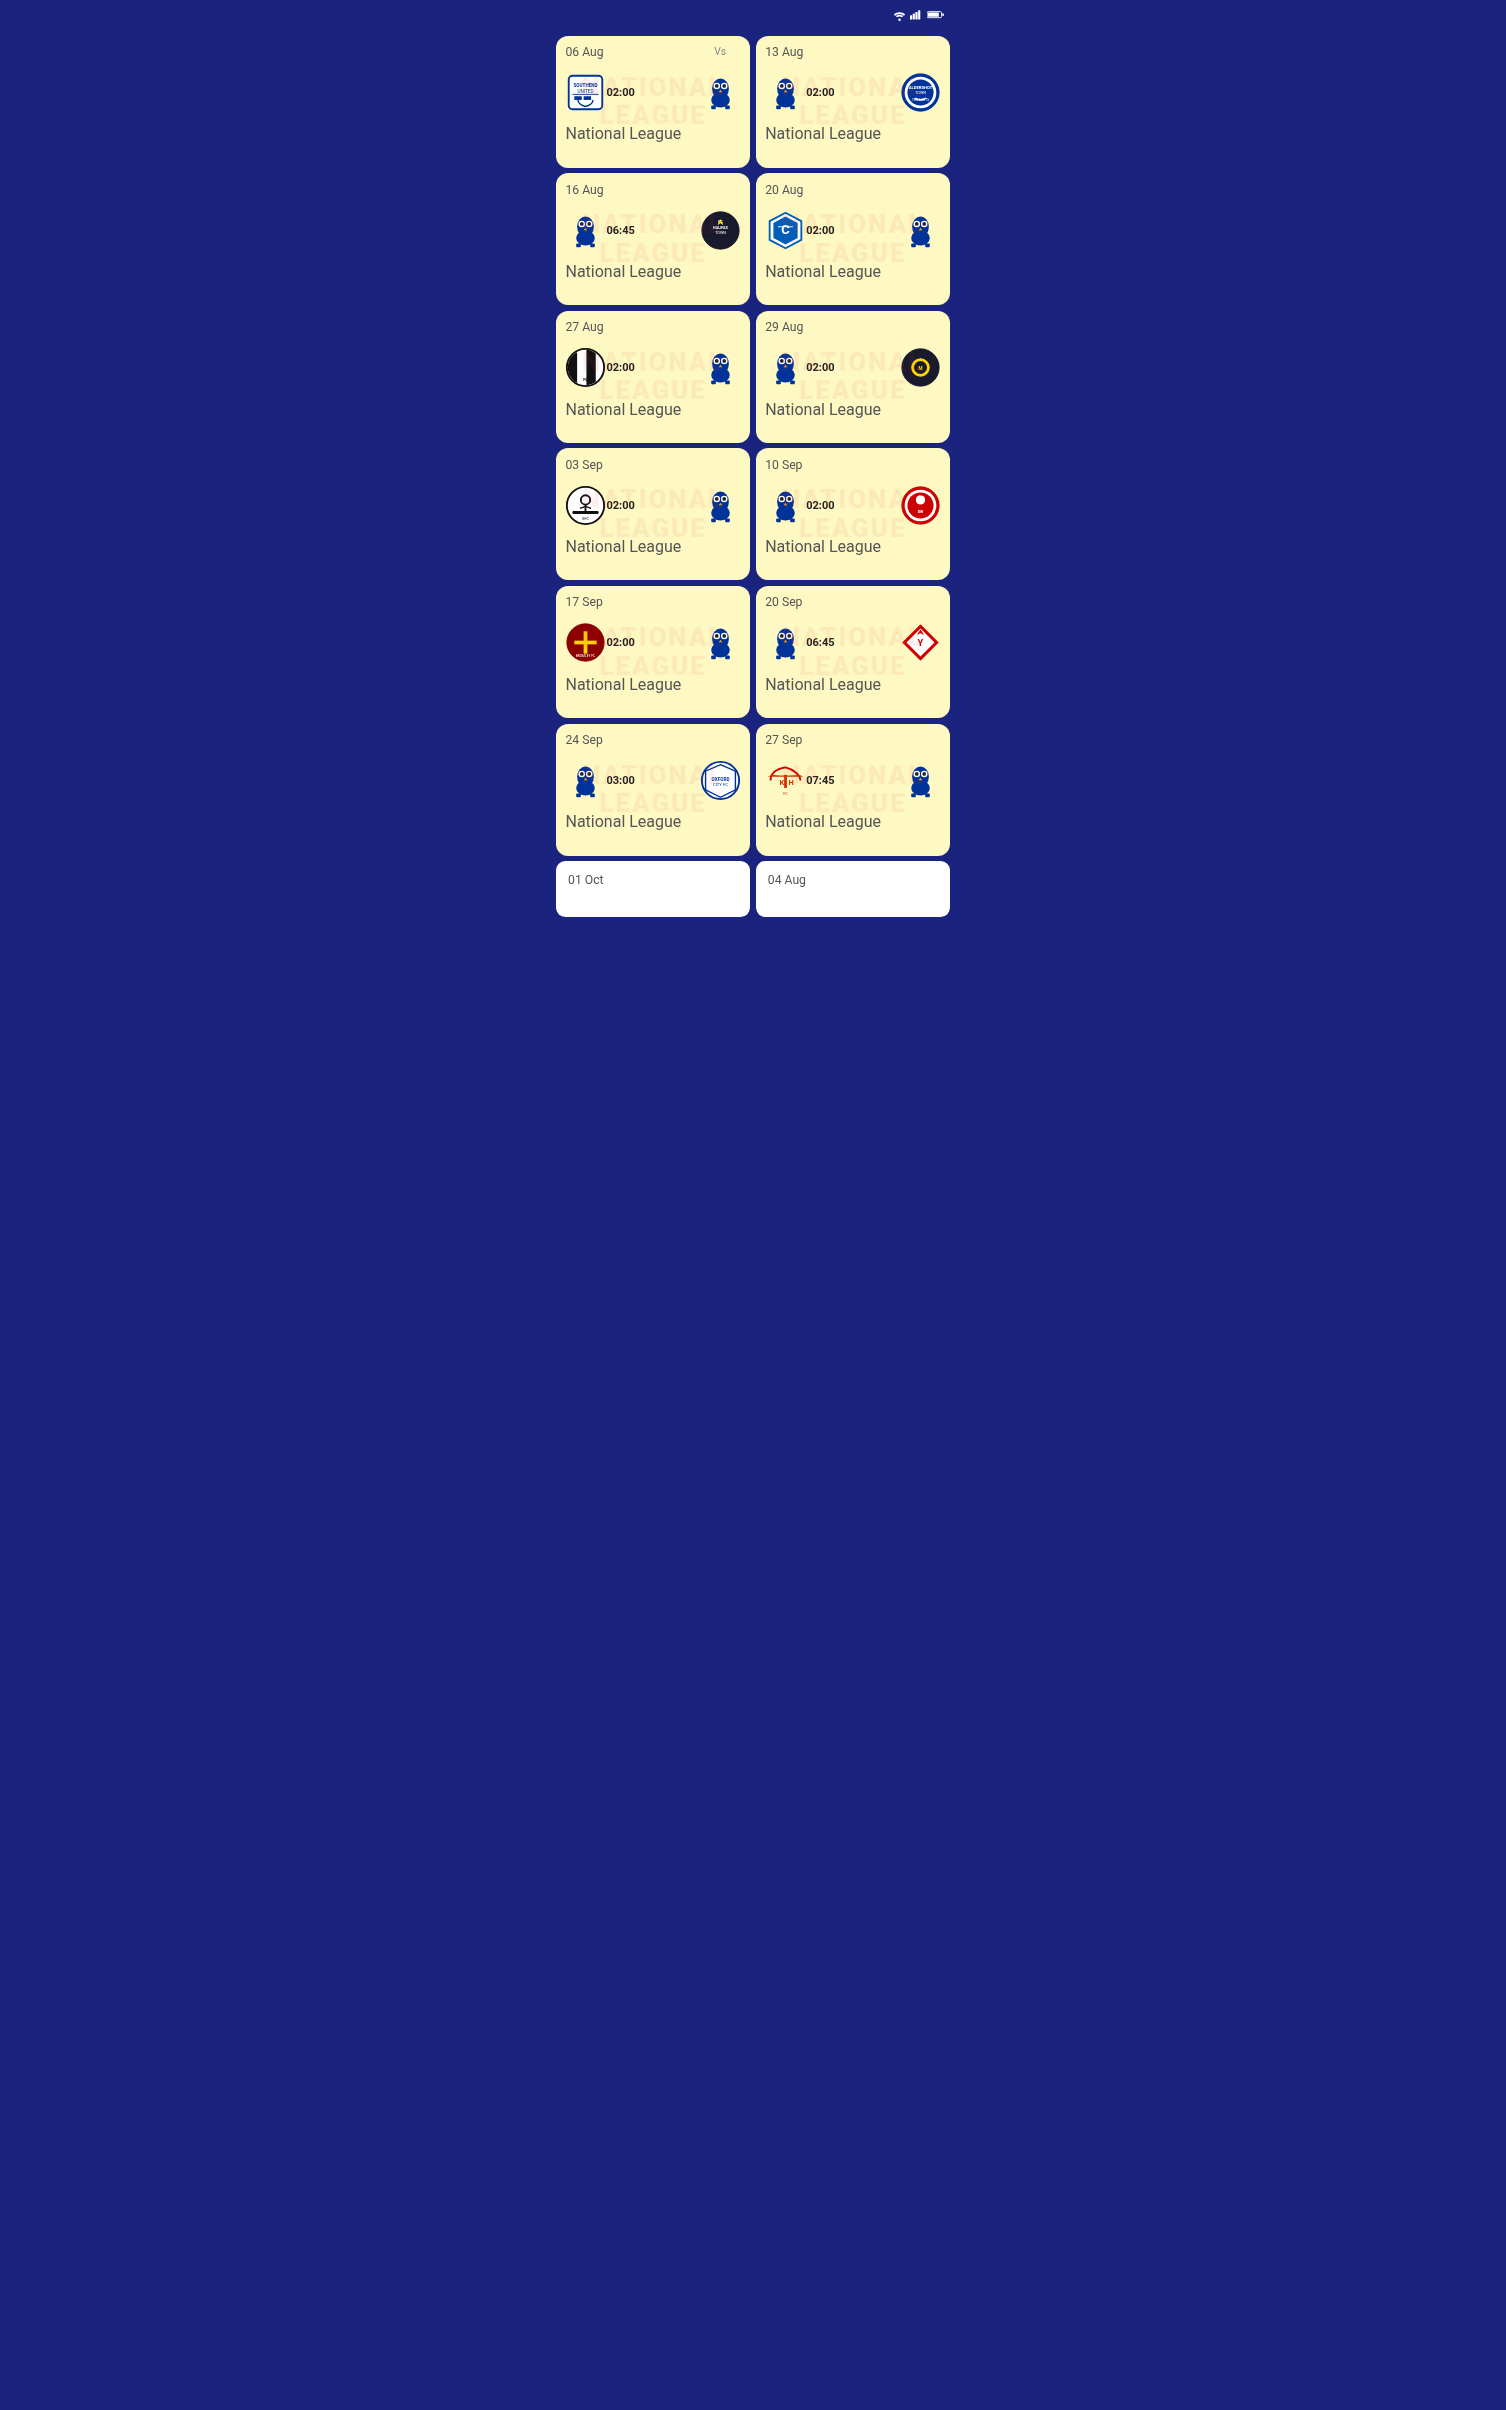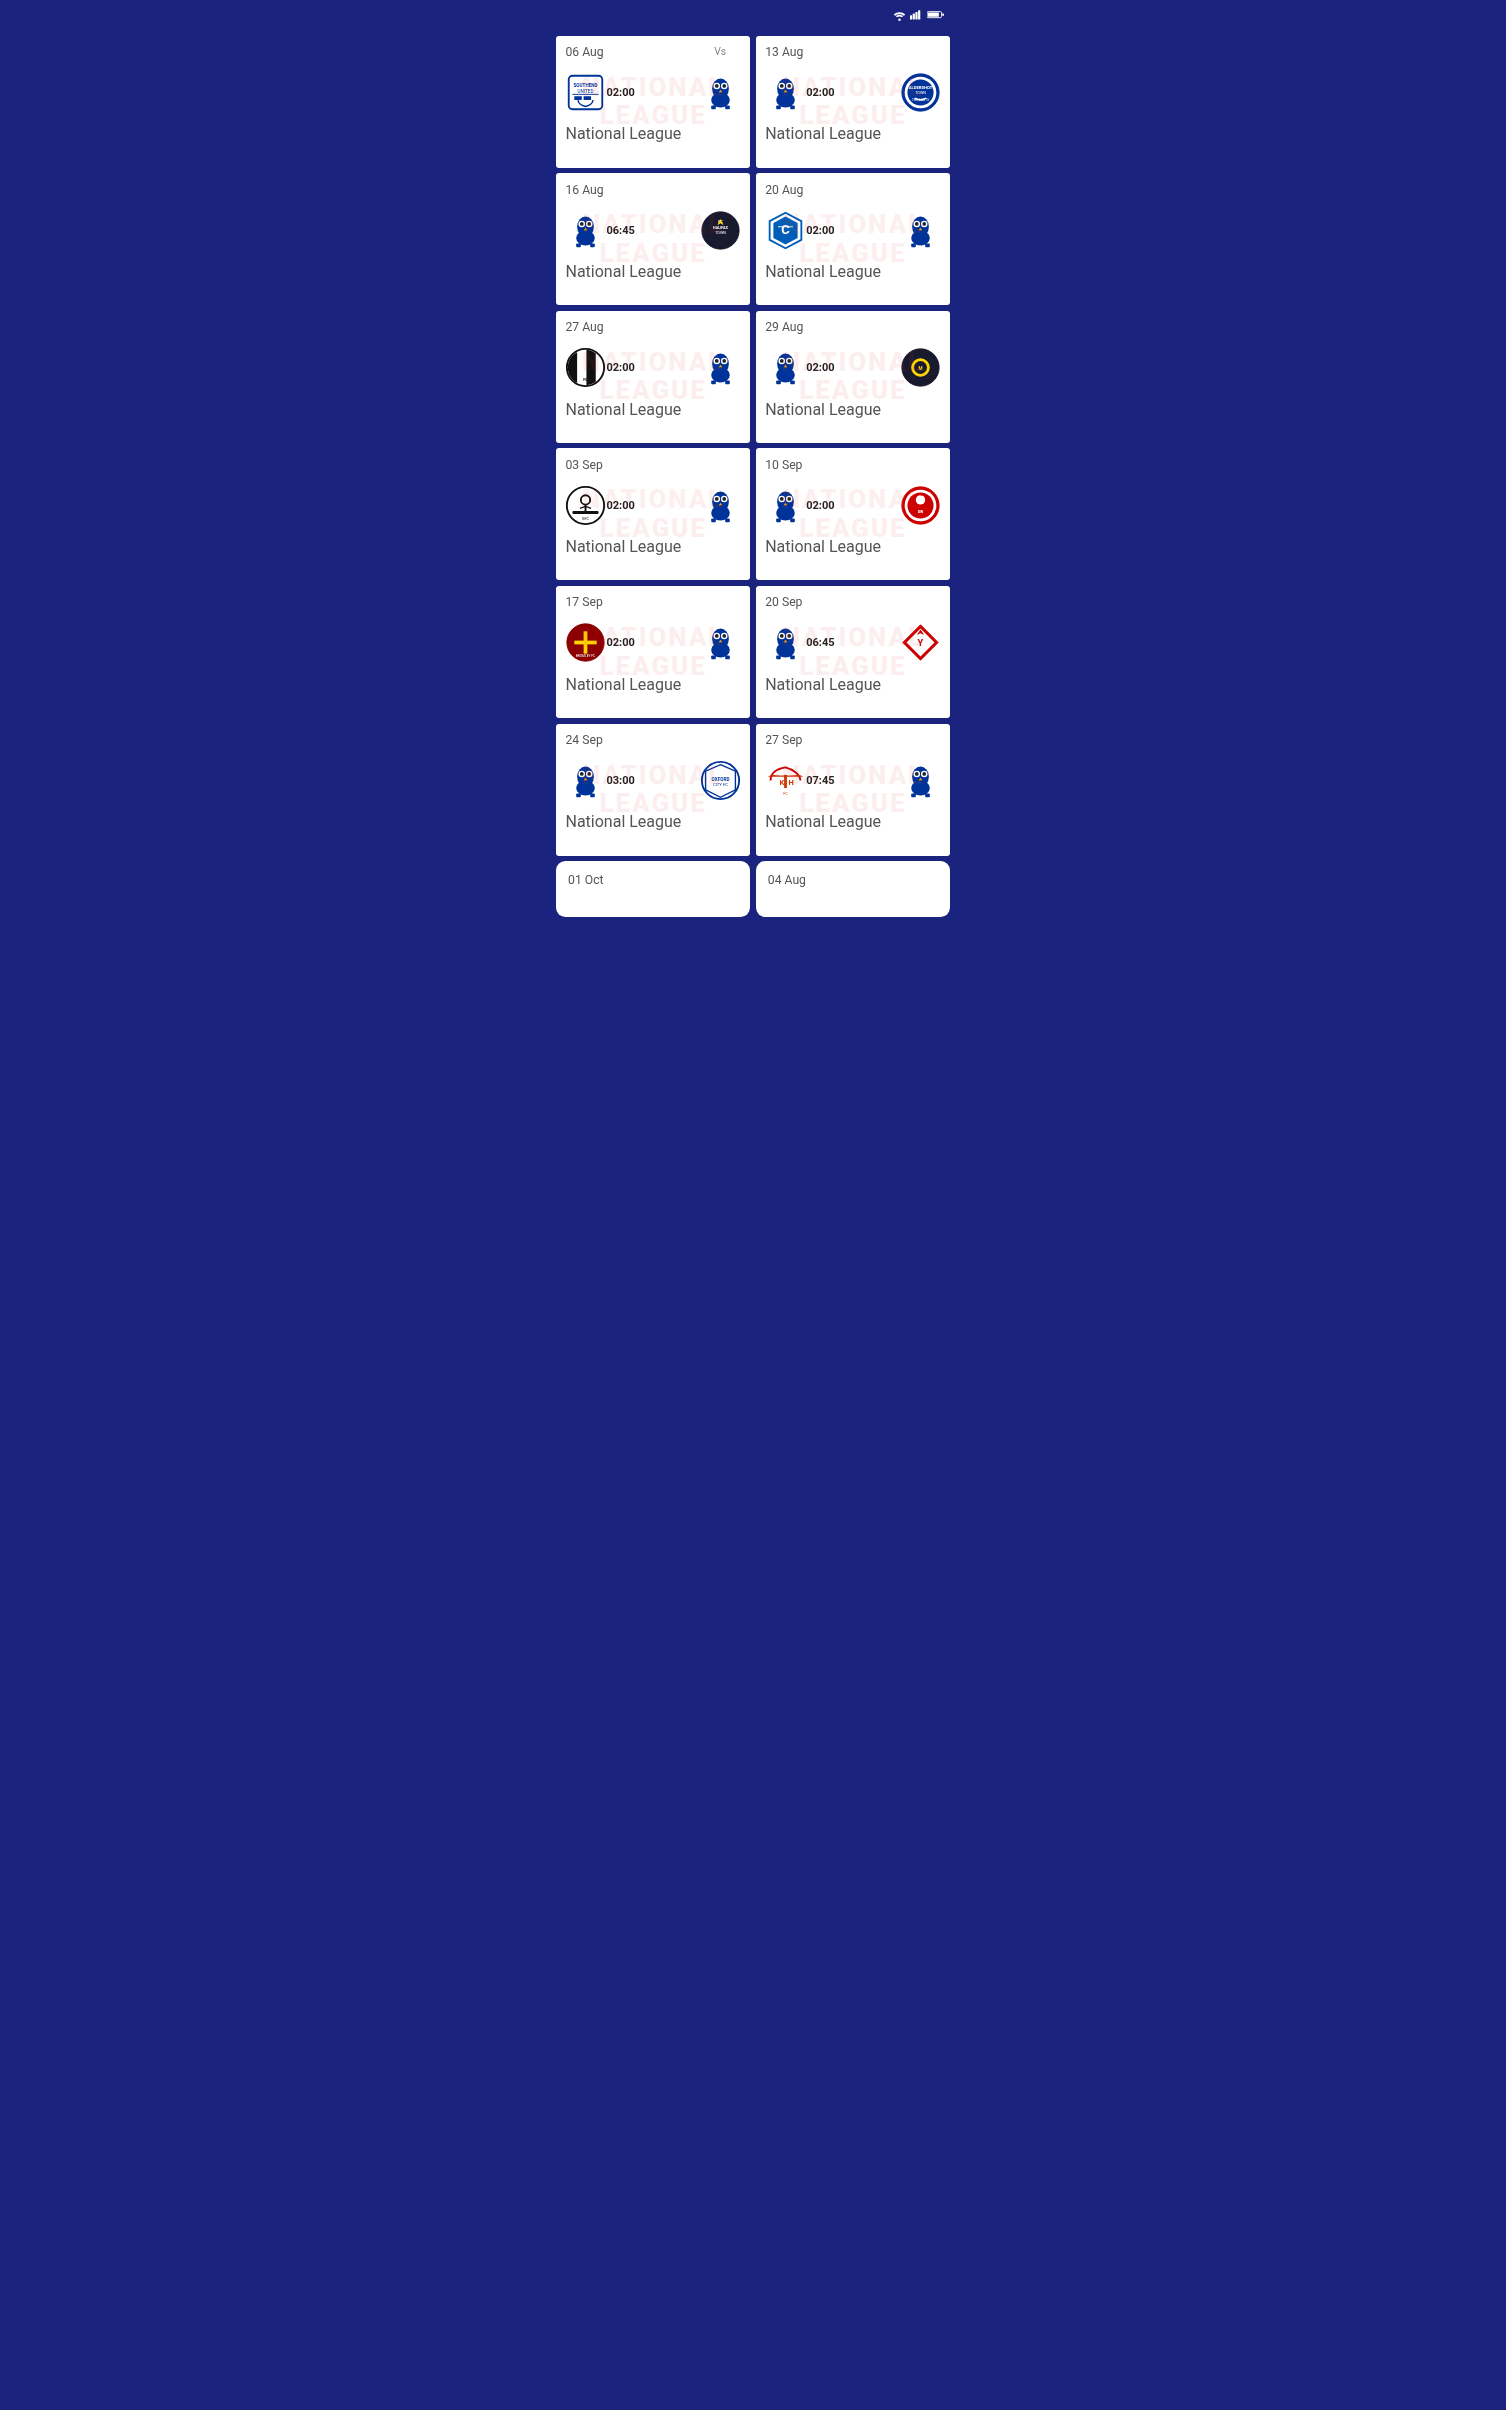--- a/index.html
+++ b/index.html
@@ -35,22 +35,22 @@
     
     .content {
       padding: 5.6px;
       display: grid;
       grid-template-columns: 1fr 1fr;
       gap: 5.6px;
     }
 
     
     .match-card {
-      background: #ffffff;
-      border-radius: 3px;
+      background: #fef9c3;
+      border-radius: 12px;
       padding: 9.4px;
       position: relative;
       overflow: hidden;
       min-height: 132px;
     }
 
     .match-date {
       font-size: 12.2px;
       color: #555;
       margin-bottom: 7.5px;

